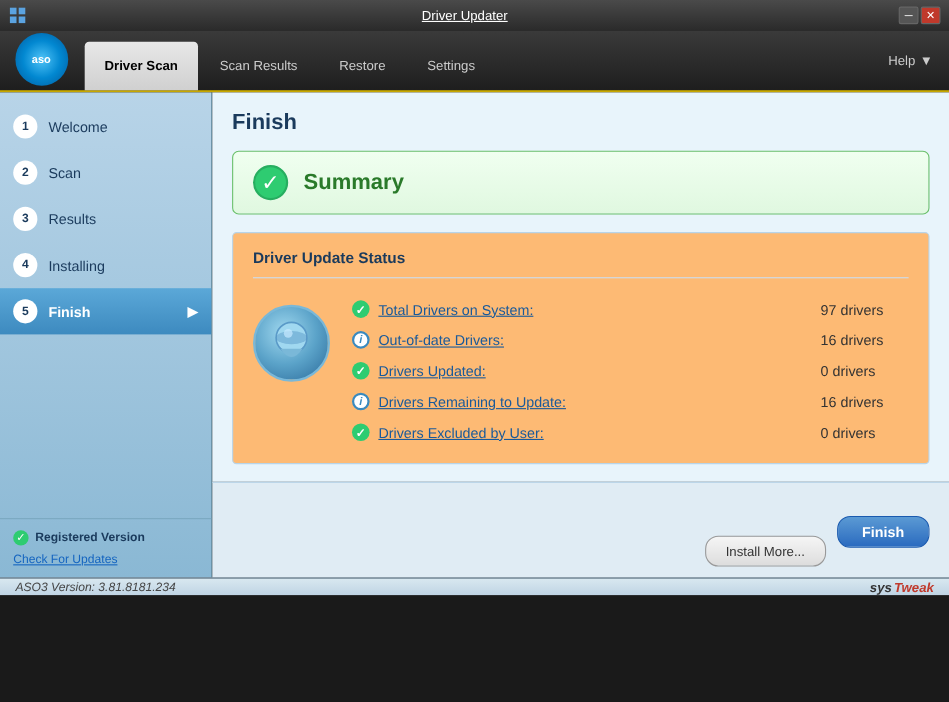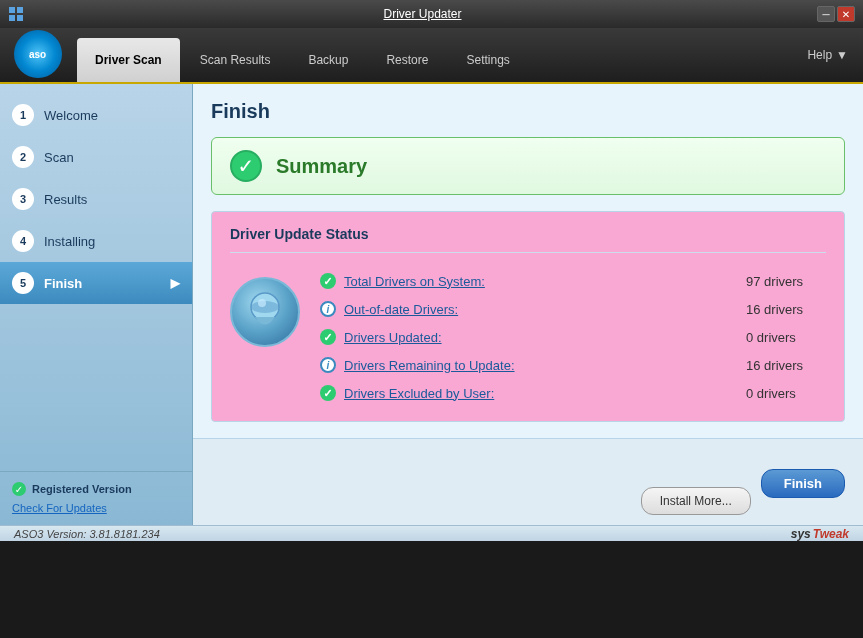--- a/index.html
+++ b/index.html
@@ -154,21 +154,21 @@
       background: #2ecc71;
       border-radius: 50%;
       display: flex; align-items: center; justify-content: center;
       color: #fff; font-size: 20px; flex-shrink: 0;
       border: 2px solid #27ae60;
     }
     .summary-text { font-size: 20px; font-weight: bold; color: #2a7a2a; }
 
     
     .status-section {
-      background: #f9a8d4;
+      background: #fdba74;
       border: 1px solid #b8d4e8;
       border-radius: 4px;
       padding: 14px 18px;
       flex: 1;
     }
     .status-title { font-size: 14px; font-weight: bold; color: #1a3a5c; margin-bottom: 10px; }
     .status-divider { border: none; border-top: 1px solid #cde; margin-bottom: 14px; }
     .status-inner { display: flex; gap: 20px; }
     .status-icon-col {
       display: flex; align-items: flex-start; justify-content: center;
@@ -278,23 +278,20 @@
       <div class="logo-img">
         <span class="aso-text">aso</span>
       </div>
     </div>
     <div class="nav-tabs">
       <div class="nav-tab active">
         <span>Driver Scan</span>
       </div>
       <div class="nav-tab">
         <span>Scan Results</span>
-      </div>
-      <div class="nav-tab">
-        <span>Backup</span>
       </div>
       <div class="nav-tab">
         <span>Restore</span>
       </div>
       <div class="nav-tab">
         <span>Settings</span>
       </div>
     </div>
     <div class="help-btn">
       <span>Help</span>

